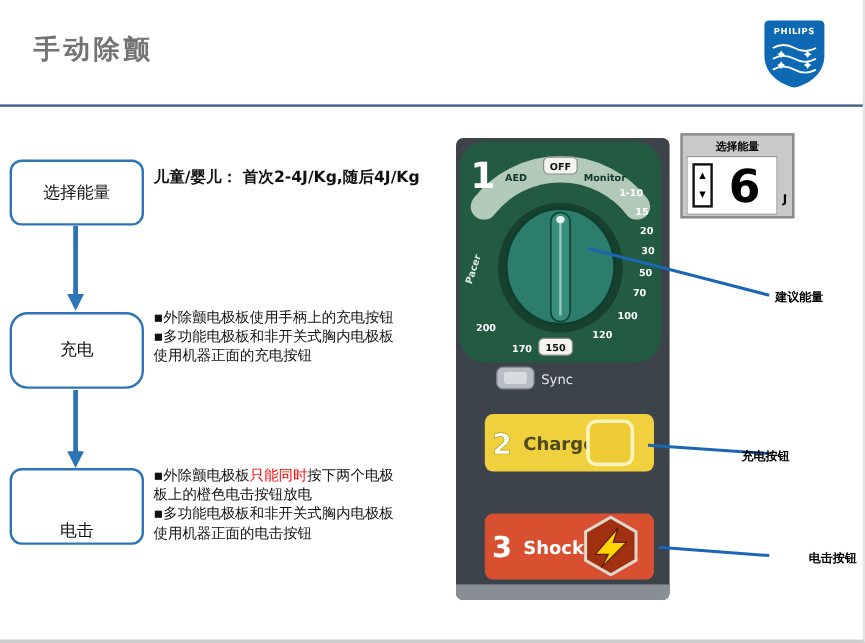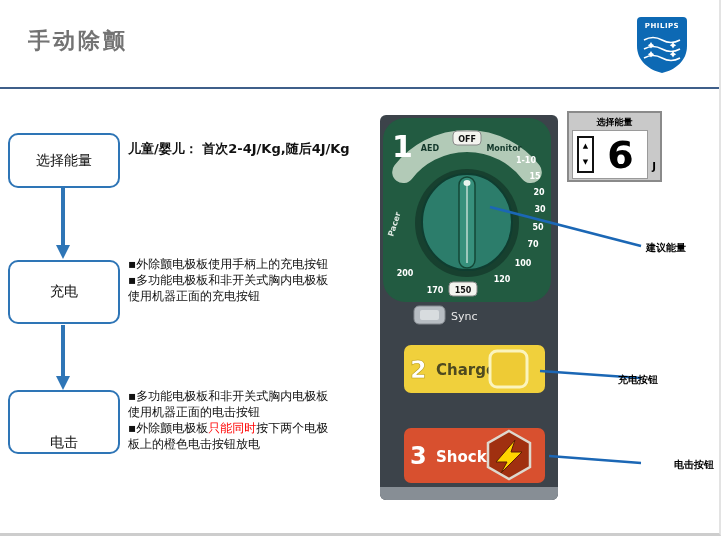--- a/index.html
+++ b/index.html
@@ -10,21 +10,21 @@
   .page-title { position:absolute; left:28px; top:26px;
                 font-family:"DejaVu Serif","Liberation Serif",serif;
                 font-size:22px; color:#737373; letter-spacing:3px; font-weight:bold; }
   .title-rule { position:absolute; left:0; top:87px; width:721px; height:2px; background:#3f5f8a; }
   .philips-logo { position:absolute; left:636px; top:16px; }
 
   .flow-box { position:absolute; left:8px; width:112px; border:2px solid #2e75b6; border-radius:10px;
               background:#fff; display:flex; align-items:center; justify-content:center;
               font-size:14px; color:#111; }
   .box1 { top:133px; height:55px; }
-  .box2 { top:260px; height:64px; }
+  .box2 { top:260px; height:64px;border-radius:15px; }
   .box3 { top:390px; height:64px;align-items:flex-end; }
   .flow-arrow { position:absolute; left:55px; }
 
   .note { position:absolute; left:128px; color:#111; }
   .note1 { top:140px; width:250px; font-size:13px; font-weight:bold; line-height:18px; }
   .note2 { top:256px; width:210px; font-size:12px; line-height:16px; }
   .note3 { top:388px; width:210px; font-size:12px; line-height:16px; }
   .red { color:#ff0000; }
 
   .panel { position:absolute; left:380px; top:115px; width:178px; height:385px; background:#3c434a;
@@ -95,24 +95,24 @@
   <div class="note note1">
     <div>儿童/婴儿： 首次2-4J/Kg,随后4J/Kg</div>
   </div>
 
   <div class="note note2">
     <div>▪外除颤电极板使用手柄上的充电按钮</div>
     <div>▪多功能电极板和非开关式胸内电极板使用机器正面的充电按钮</div>
   </div>
 
   <div class="note note3">
-    <div>▪多功能电极板和非开关式胸内电极板使用机器正面的电击按钮</div>
     <div>
       <span>▪外除颤电极板</span><span class="red">只能同时</span><span>按下两个电极板上的橙色电击按钮放电</span>
     </div>
+    <div>▪多功能电极板和非开关式胸内电极板使用机器正面的电击按钮</div>
   </div>
 
   <div class="panel">
     <svg width="178" height="385" viewBox="0 0 178 385">
 
       <rect x="3" y="3" width="168" height="184" rx="22" fill="#225b41"></rect>
       <path d="M23.2 57.1 A81 81 0 0 1 150.8 57.1" stroke="#c2d6c4" stroke-width="22" fill="none" stroke-linecap="round" opacity="0.9"></path>
 
       <text x="12" y="42" font-size="30" font-weight="bold" fill="#ffffff">1</text>
 

